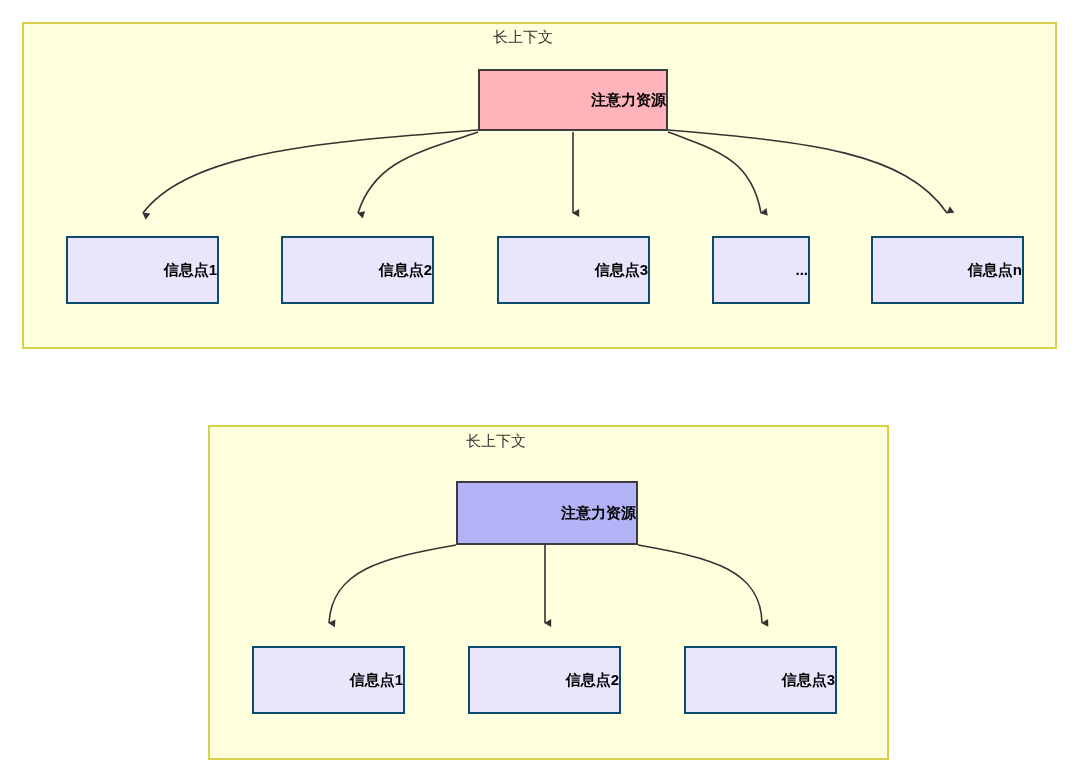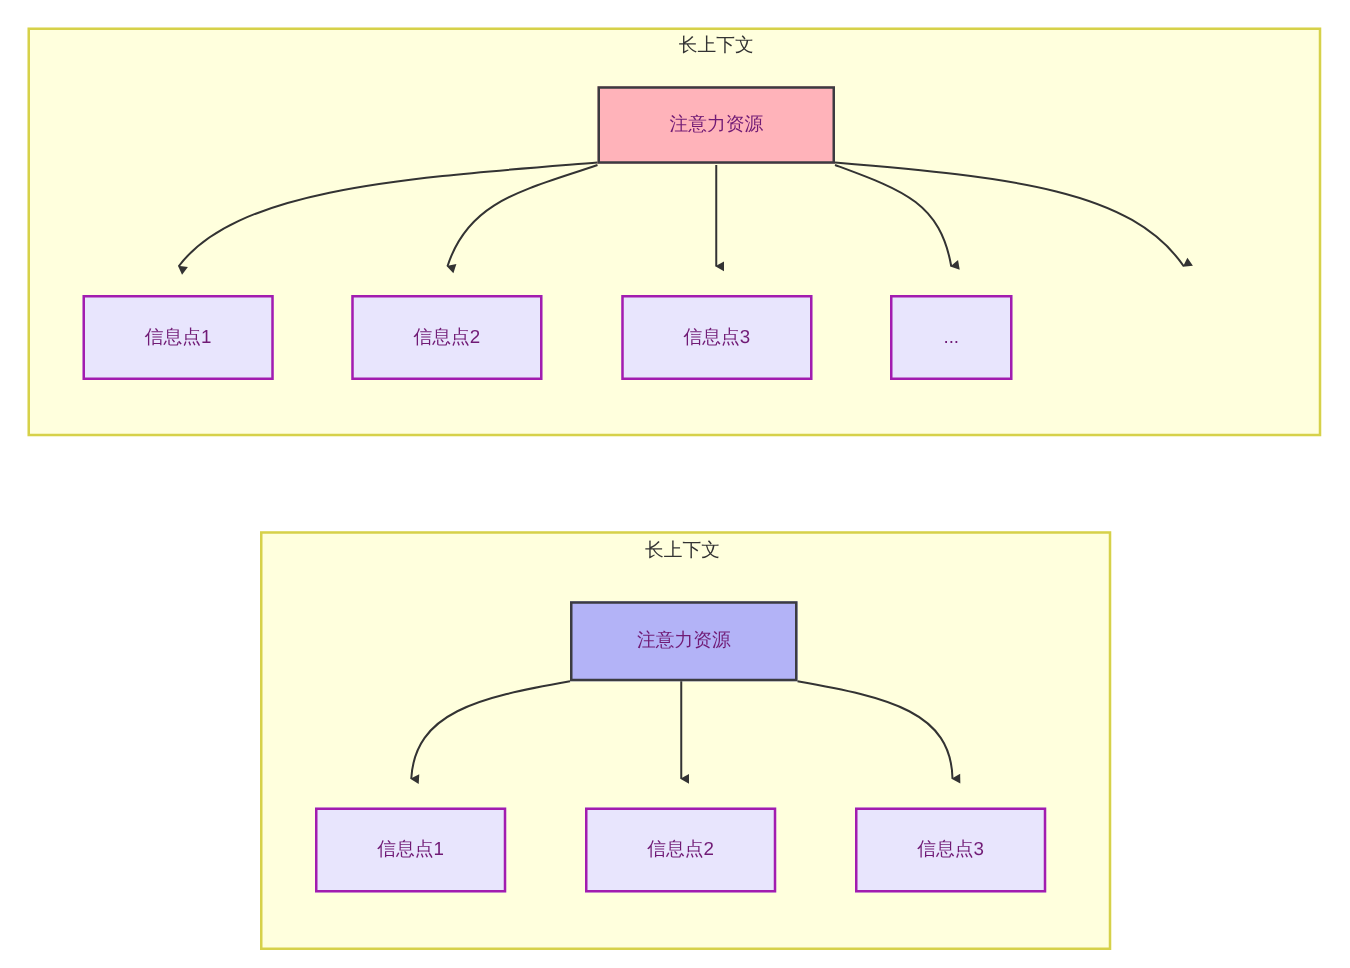--- a/index.html
+++ b/index.html
@@ -26,49 +26,49 @@
     height: 774px;
   }
   .group-box {
     position: absolute;
     box-sizing: border-box;
     background: #ffffdd;
     border: 2px solid #d6d14a;
   }
   .group-title {
     position: absolute;
-    text-align: center;
     color: #333333;
     font-size: 15px;
     line-height: 18px;
     white-space: nowrap;
   }
   .node {
     position: absolute;
     box-sizing: border-box;
     display: flex;
     align-items: center;
-    justify-content: center;
+    justify-content: flex-end;
     text-align: center;
     font-size: 15px;
     line-height: 18px;
-    color: #701a75;
+    color: #000000;
     white-space: nowrap;
+    font-weight: bold;
   }
   .node-attention-long {
     background: #ffb3ba;
     border: 2px solid #3b3b40;
   }
   .node-attention-short {
     background: #b3b3f7;
     border: 2px solid #3b3b40;
   }
   .node-info {
     background: #e8e5fd;
-    border: 2px solid #a21caf;
+    border: 2px solid #0c4a6e;
   }
 </style>
 </head>
 <body>
 
 <div id="diagram-root">
 
   <div class="group-box" style="left:22px; top:22px; width:1035px; height:327px;"></div>
 
   <div class="group-title" style="left:493px; top:28px; width:160px;">长上下文</div>
@@ -86,20 +86,23 @@
   </div>
 
   <div class="node node-info" style="left:497px; top:236px; width:153px; height:68px;">
     <span>信息点3</span>
   </div>
 
   <div class="node node-info" style="left:712px; top:236px; width:98px; height:68px;">
     <span>...</span>
   </div>
 
+  <div class="node node-info" style="left:871px; top:236px; width:153px; height:68px;">
+    <span>信息点n</span>
+  </div>
 
   <div class="group-box" style="left:208px; top:425px; width:681px; height:335px;"></div>
 
   <div class="group-title" style="left:466px; top:432px; width:160px;">长上下文</div>
 
   <div class="node node-attention-short" style="left:456px; top:481px; width:182px; height:64px;">
     <span>注意力资源</span>
   </div>
 
   <div class="node node-info" style="left:252px; top:646px; width:153px; height:68px;">

